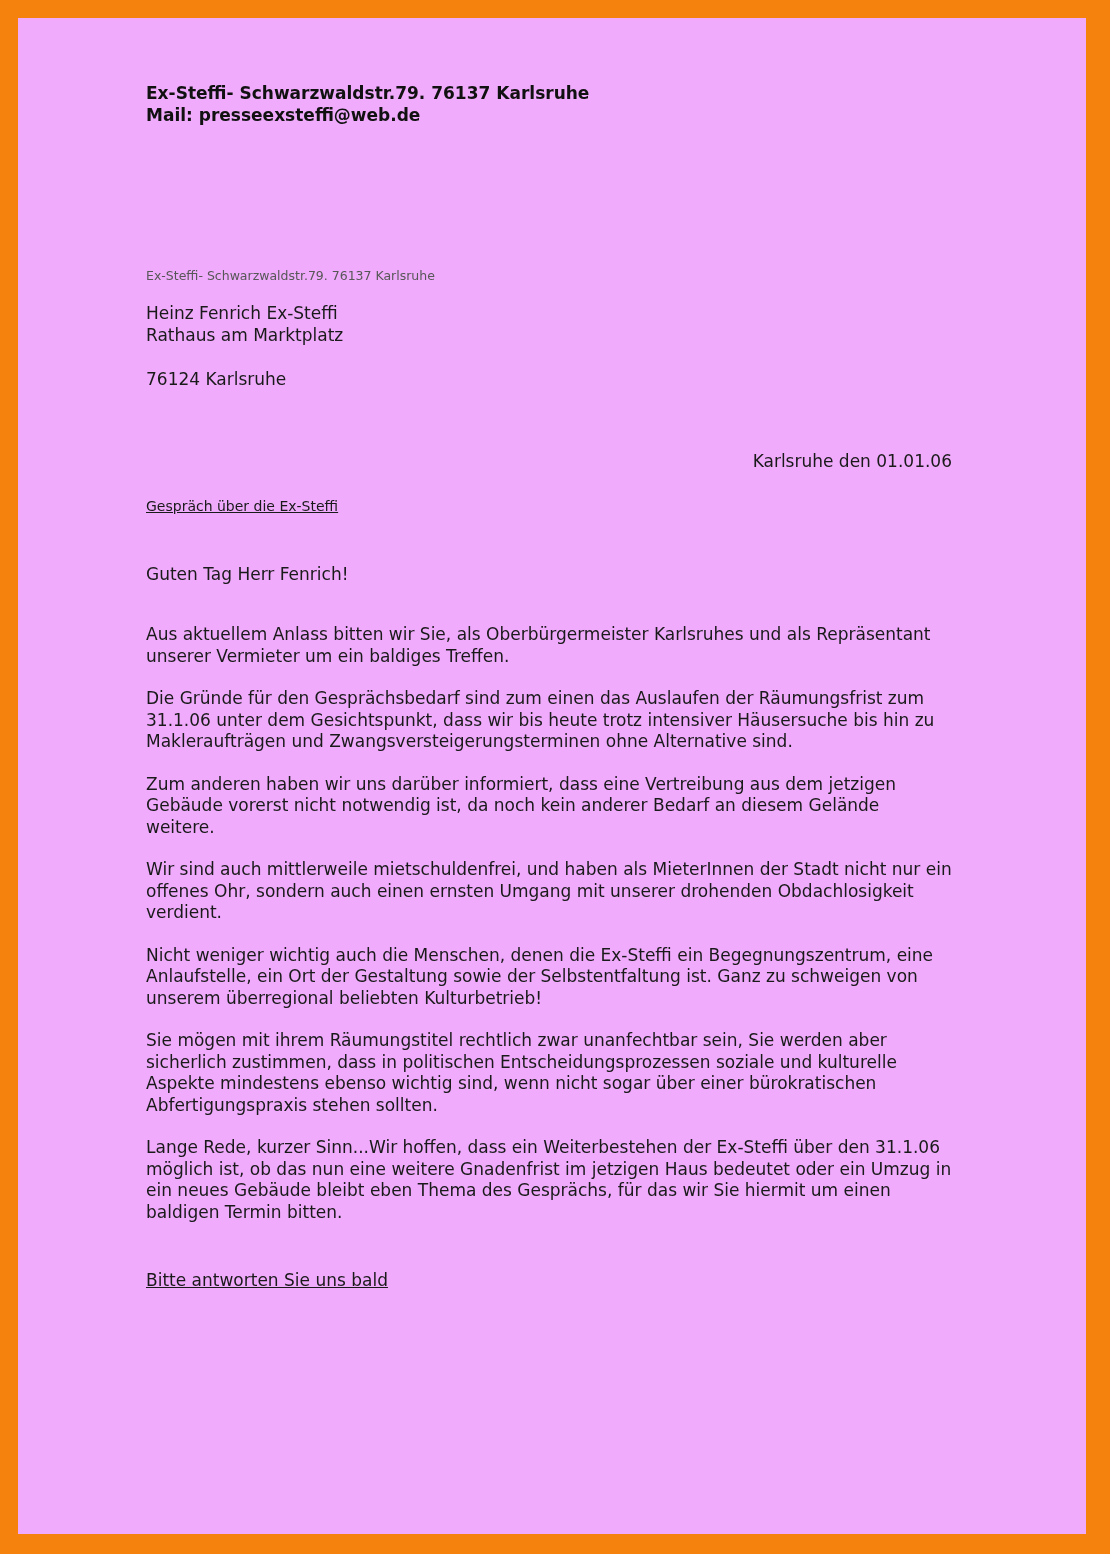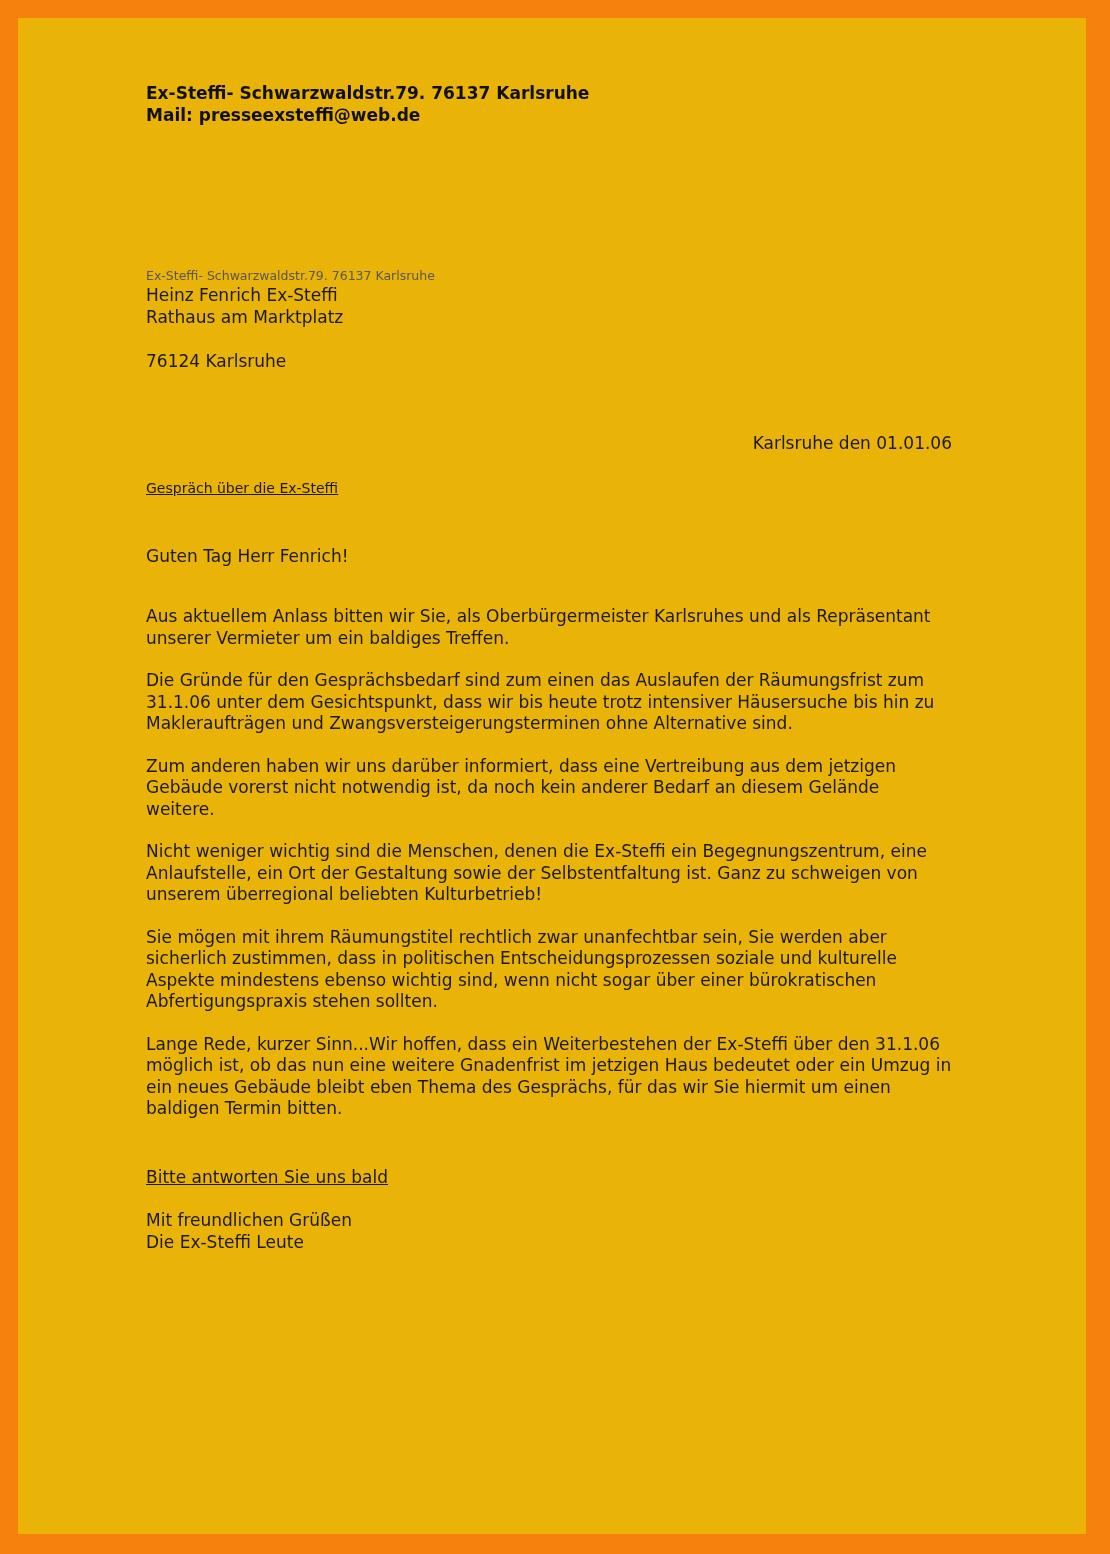--- a/index.html
+++ b/index.html
@@ -13,38 +13,39 @@
     background: #f6820e;
     font-family: "DejaVu Sans", "Liberation Sans", sans-serif;
     overflow: hidden;
   }
   .page {
     position: absolute;
     top: 18px;
     left: 18px;
     right: 24px;
     bottom: 20px;
-    background: #eab308;
+    background: #f0abfc;
     box-sizing: border-box;
     padding: 64px 134px 40px 128px;
     color: #1a1a1a;
   }
   .letter-head {
     font-weight: bold;
     font-size: 17px;
     line-height: 22px;
     color: #111111;
   }
   .sender-line {
     margin-top: 142px;
     font-size: 12.5px;
     line-height: 16px;
     color: #575757;
   }
   .recipient {
+    margin-top: 18px;
     font-size: 17px;
     line-height: 22px;
   }
   .recipient-city {
     margin-top: 22px;
   }
   .date-line {
     margin-top: 60px;
     text-align: right;
     font-size: 17px;
@@ -102,25 +103,22 @@
   <div class="date-line">Karlsruhe den 01.01.06</div>
 
   <div class="subject-line">Gespräch über die Ex-Steffi</div>
 
   <div class="salutation">Guten Tag Herr Fenrich!</div>
 
   <div class="body-text">
     <p class="first">Aus aktuellem Anlass bitten wir Sie, als Oberbürgermeister Karlsruhes und als Repräsentant unserer Vermieter um ein baldiges Treffen.</p>
     <p>Die Gründe für den Gesprächsbedarf sind zum einen das Auslaufen der Räumungsfrist zum 31.1.06 unter dem Gesichtspunkt, dass wir bis heute trotz intensiver Häusersuche bis hin zu Makleraufträgen und Zwangsversteigerungsterminen ohne Alternative sind.</p>
     <p>Zum anderen haben wir uns darüber informiert, dass eine Vertreibung aus dem jetzigen Gebäude vorerst nicht notwendig ist, da noch kein anderer Bedarf an diesem Gelände weitere.</p>
-    <p>Nicht weniger wichtig sind die Menschen, denen die Ex-Steffi ein Begegnungszentrum, eine Anlaufstelle, ein Ort der Gestaltung sowie der Selbstentfaltung ist. Ganz zu schweigen von unserem überregional beliebten Kulturbetrieb!</p>
+    <p>Wir sind auch mittlerweile mietschuldenfrei, und haben als MieterInnen der Stadt nicht nur ein offenes Ohr, sondern auch einen ernsten Umgang mit unserer drohenden Obdachlosigkeit verdient.</p>
+    <p>Nicht weniger wichtig auch die Menschen, denen die Ex-Steffi ein Begegnungszentrum, eine Anlaufstelle, ein Ort der Gestaltung sowie der Selbstentfaltung ist. Ganz zu schweigen von unserem überregional beliebten Kulturbetrieb!</p>
     <p>Sie mögen mit ihrem Räumungstitel rechtlich zwar unanfechtbar sein, Sie werden aber sicherlich zustimmen, dass in politischen Entscheidungsprozessen soziale und kulturelle Aspekte mindestens ebenso wichtig sind, wenn nicht sogar über einer bürokratischen Abfertigungspraxis stehen sollten.</p>
     <p>Lange Rede, kurzer Sinn...Wir hoffen, dass ein Weiterbestehen der Ex-Steffi über den 31.1.06 möglich ist, ob das nun eine weitere Gnadenfrist im jetzigen Haus bedeutet oder ein Umzug in ein neues Gebäude bleibt eben Thema des Gesprächs, für das wir Sie hiermit um einen baldigen Termin bitten.</p>
   </div>
 
   <div class="closing-request">Bitte antworten Sie uns bald</div>
 
-  <div class="signoff">
-    <div>Mit freundlichen Grüßen</div>
-    <div>Die Ex-Steffi Leute</div>
-  </div>
 
 </div>
 
 </body></html>

